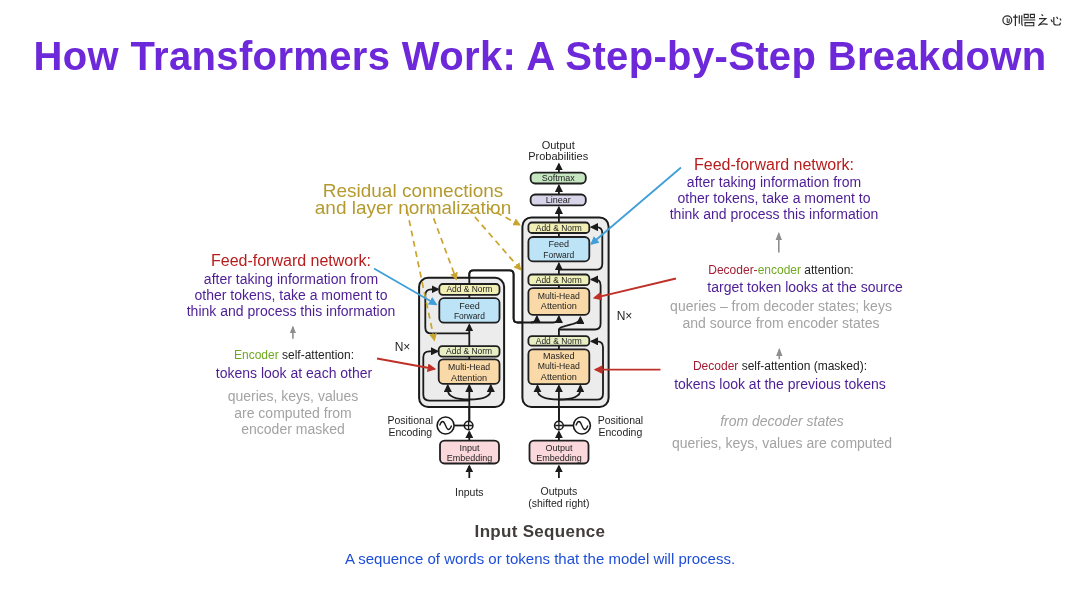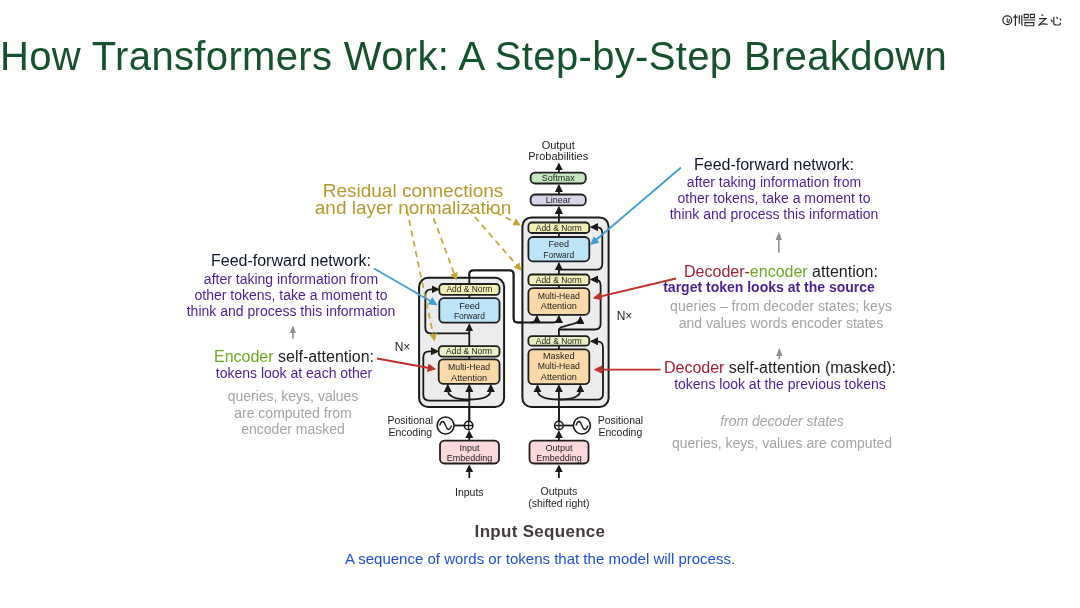--- a/index.html
+++ b/index.html
@@ -1,24 +1,24 @@
 <!DOCTYPE html>
 <html><head>
 <meta charset="utf-8">
 <style>
   html,body{margin:0;padding:0;}
   body{width:1080px;height:608px;background:#ffffff;position:relative;overflow:hidden;
        font-family:"Liberation Sans", sans-serif;}
-  #title{position:absolute;left:0;top:36px;width:1080px;line-height:1;
-         font-size:40px;font-weight:400;color:#14532d;white-space:nowrap;letter-spacing:0.35px;}
+  #title{position:absolute;left:0;top:36px;width:1080px;text-align:center;line-height:1;
+         font-size:40px;font-weight:700;color:#6d28d9;white-space:nowrap;letter-spacing:0.35px;}
   .ann{position:absolute;text-align:center;white-space:nowrap;line-height:1;}
-  .blue{color:#0f172a;font-size:16px;}
+  .blue{color:#b91c1c;font-size:16px;}
   .blk{color:#4c1d95;font-size:14px;}
   .gry{color:#a3a3a3;font-size:14px;}
-  .hdr{font-size:16px;color:#222222;}
+  .hdr{font-size:12px;color:#222222;}
   .red{color:#a21c34;}
   .grn{color:#6fa81f;}
   .olv{color:#b49a2e;font-size:19px;}
   #iseq{position:absolute;left:0;top:523px;width:1080px;text-align:center;line-height:1;
         font-size:17px;font-weight:700;color:#433c3c;letter-spacing:0.3px;}
   #isub{position:absolute;left:0;top:551px;width:1080px;text-align:center;line-height:1;
         font-size:15px;color:#1d4ed8;}
 </style>
 </head>
 <body>
@@ -35,23 +35,23 @@
 <div class="ann blk" style="left:134px;top:366px;width:320px;">tokens look at each other</div>
 <div class="ann gry" style="left:133px;top:389px;width:320px;">queries, keys, values</div>
 <div class="ann gry" style="left:133px;top:406px;width:320px;">are computed from</div>
 <div class="ann gry" style="left:133px;top:422px;width:320px;">encoder masked</div>
 
 <div class="ann blue" style="left:614px;top:157px;width:320px;">Feed-forward network:</div>
 <div class="ann blk" style="left:614px;top:175px;width:320px;">after taking information from</div>
 <div class="ann blk" style="left:614px;top:191px;width:320px;">other tokens, take a moment to</div>
 <div class="ann blk" style="left:614px;top:207px;width:320px;">think and process this information</div>
 <div class="ann hdr" style="left:621px;top:264px;width:320px;"><span class="red">Decoder-</span><span class="grn">encoder</span> attention:</div>
-<div class="ann blk" style="left:609px;top:280px;width:320px;font-weight:bold;">target token looks at the source</div>
+<div class="ann blk" style="left:645px;top:280px;width:320px;">target token looks at the source</div>
 <div class="ann gry" style="left:621px;top:299px;width:320px;">queries – from decoder states; keys</div>
-<div class="ann gry" style="left:621px;top:316px;width:320px;">and values words encoder states</div>
+<div class="ann gry" style="left:621px;top:316px;width:320px;">and source from encoder states</div>
 <div class="ann hdr" style="left:620px;top:360px;width:320px;"><span class="red">Decoder</span> self-attention (masked):</div>
 <div class="ann blk" style="left:620px;top:377px;width:320px;">tokens look at the previous tokens</div>
 <div class="ann gry" style="left:622px;top:397px;width:320px;margin-top:39px;">queries, keys, values are computed</div>
 <div class="ann gry" style="left:622px;top:414px;width:320px;font-style:italic;">from decoder states</div>
 
 <div id="iseq">Input Sequence</div>
 <div id="isub">A sequence of words or tokens that the model will process.</div>
 
 <svg id="diag" width="1080" height="608" viewBox="0 0 1080 608" style="position:absolute;left:0;top:0;">
 <defs>

